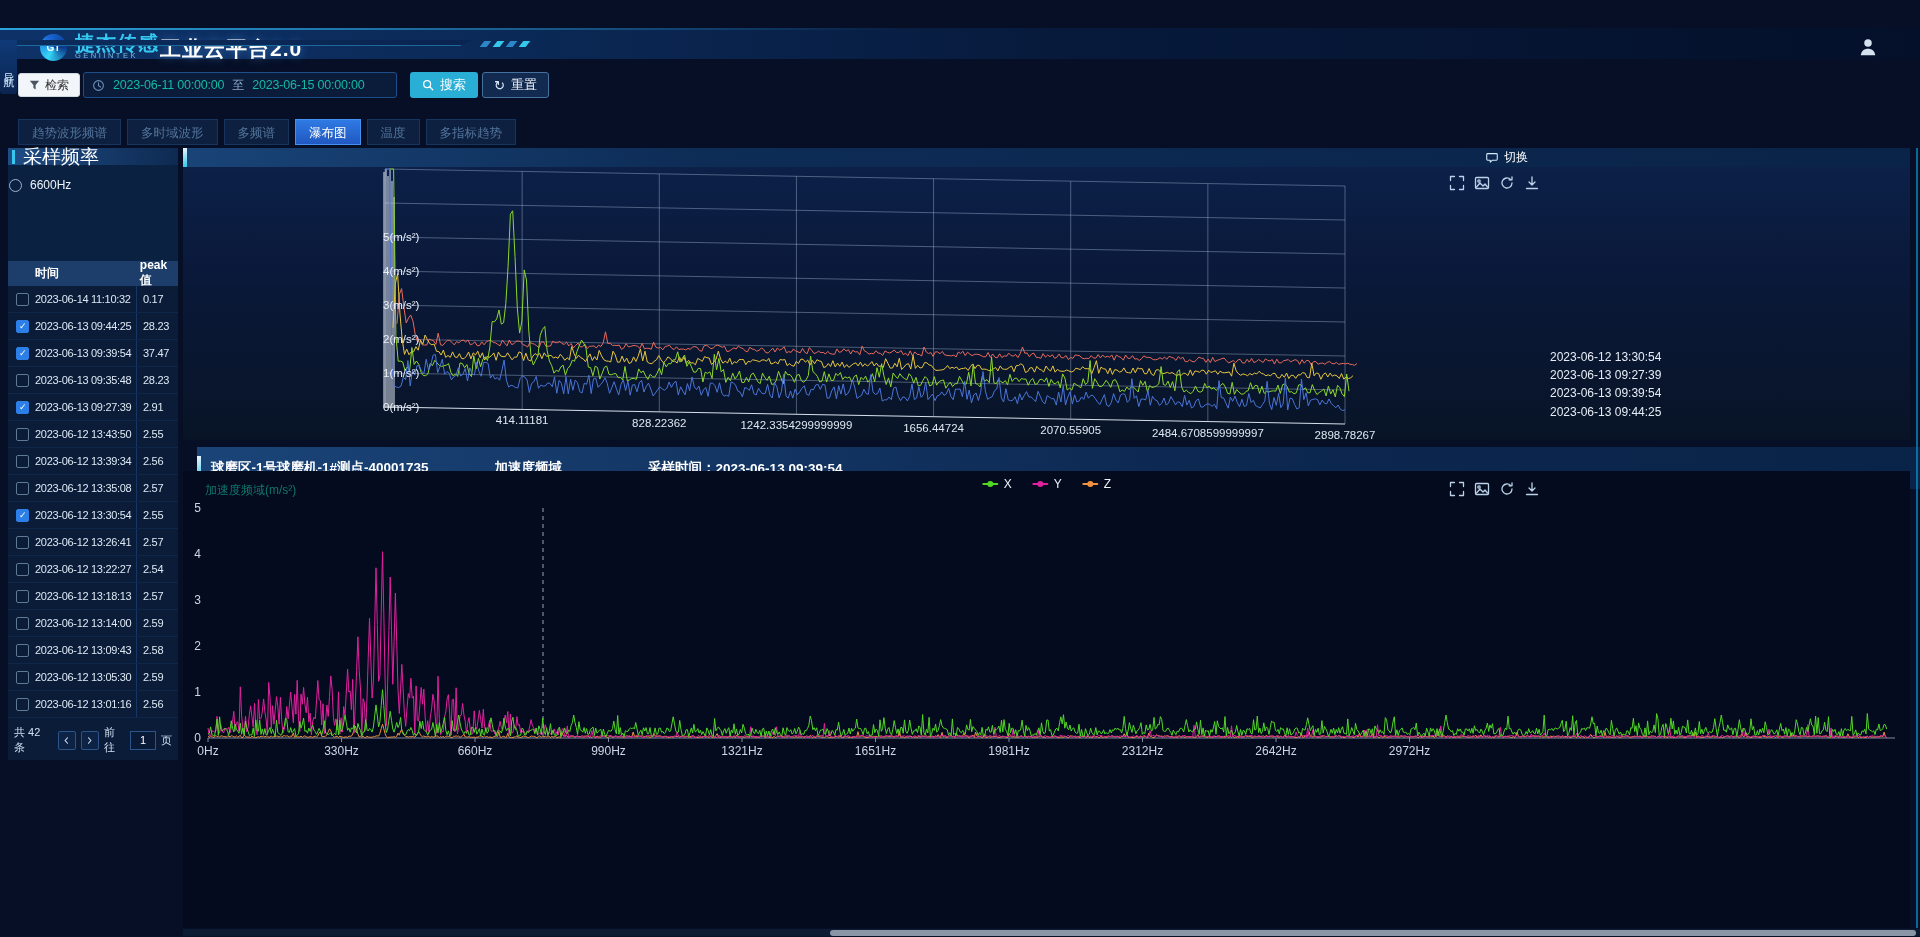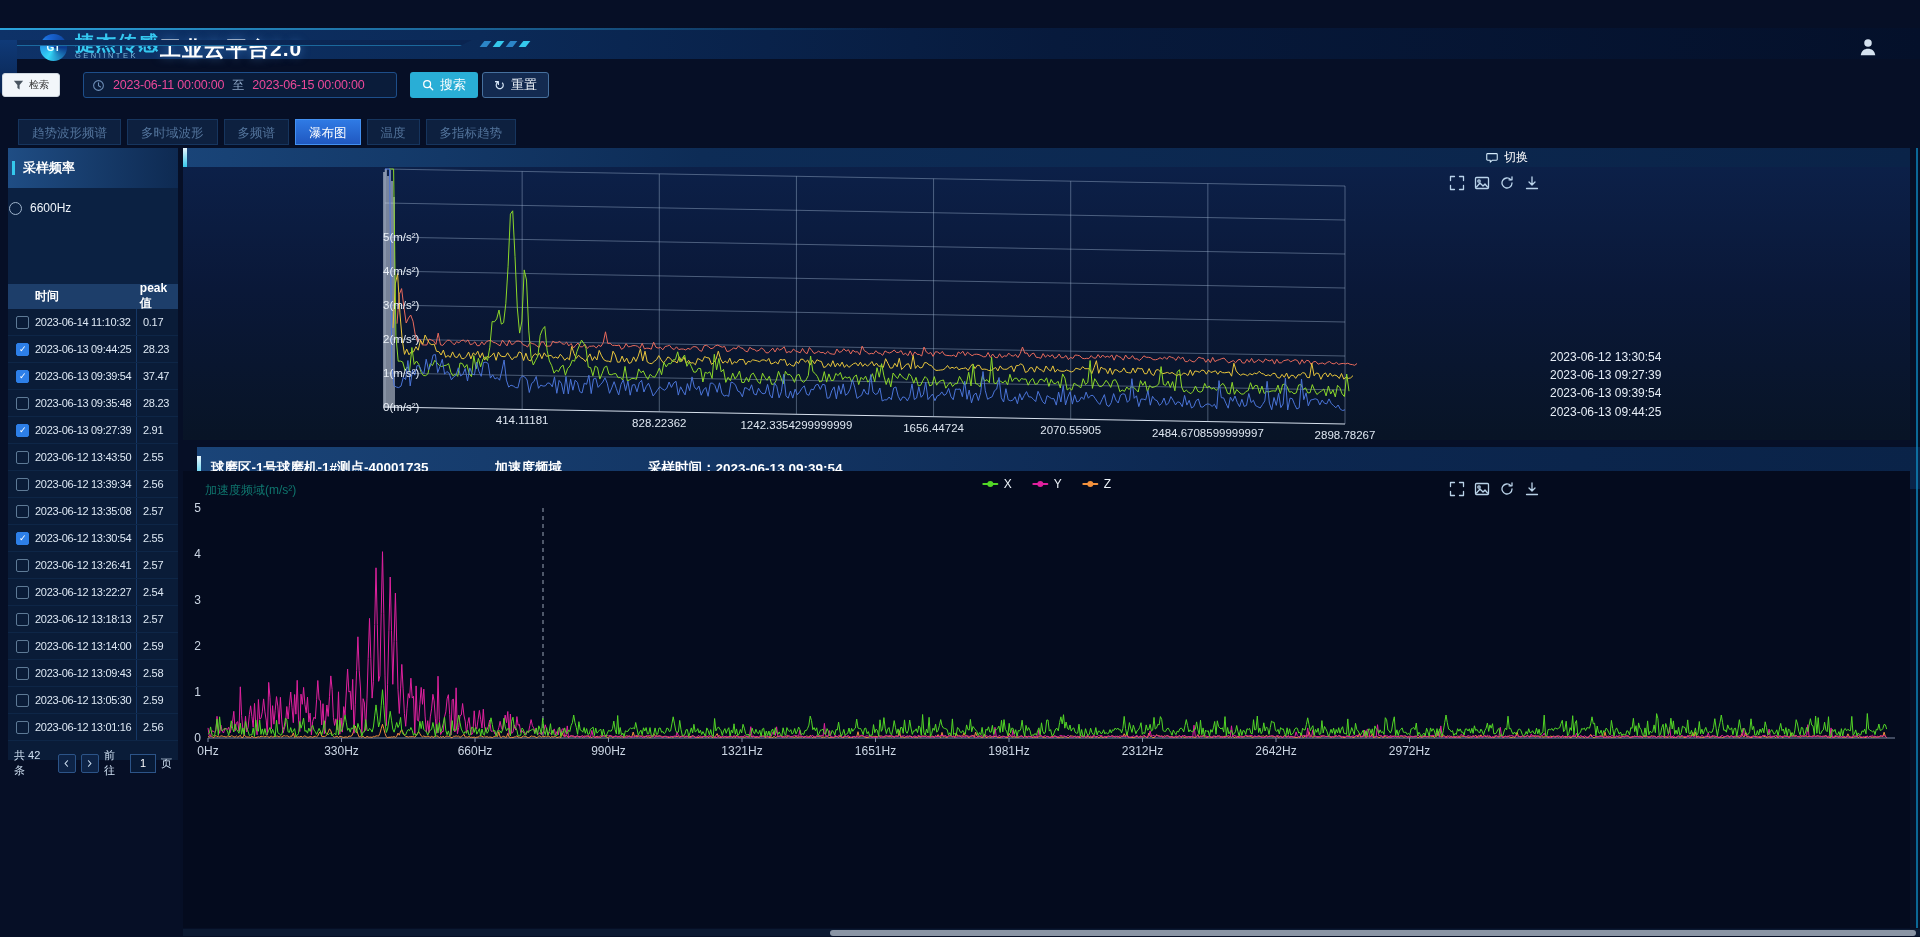--- a/index.html
+++ b/index.html
@@ -30,46 +30,46 @@
   .slashes{position:absolute;left:482px;top:41px;display:flex;gap:6px}
   .slashes i{display:block;width:7px;height:6px;transform:skewX(-38deg)}
   .slashes i:nth-child(odd){background:#2c86c8}
   .slashes i:nth-child(even){background:#35c8ec}
   .nav-tab{position:absolute;left:0;top:40px;width:17px;height:54px;
     background:linear-gradient(180deg,#0f3a78,#0a2450);border-radius:0 0 3px 3px;
     writing-mode:vertical-rl;text-orientation:upright;color:#cfeaff;font-size:11px;letter-spacing:3px;
     display:flex;align-items:center;justify-content:center;cursor:pointer}
 
   
-  .filter-btn{position:absolute;left:2px;top:73px;height:24px;padding:0 10px;background:#f2f6fa;
+  .filter-btn{position:absolute;left:18px;top:73px;height:24px;padding:0 10px;background:#f2f6fa;
     border:1px solid #d0d8e0;border-radius:3px;display:flex;align-items:center;gap:5px;
-    font-size:10px;color:#333;cursor:pointer}
+    font-size:12px;color:#333;cursor:pointer}
   .filter-btn svg{width:11px;height:11px;fill:#4a5560}
   .date-group{position:absolute;left:83px;top:72px;width:314px;height:26px;border:1px solid #1d4e8a;
     background:#0a1c3a;border-radius:3px;display:flex;align-items:center;padding:0 8px;gap:8px}
   .date-group svg{width:13px;height:13px;stroke:#6e8fb8;fill:none;stroke-width:1.3;stroke-linecap:round}
-  .dval{font-size:12.5px;color:#ec4899;letter-spacing:-0.2px;cursor:text}
+  .dval{font-size:12.5px;color:#14b8a6;letter-spacing:-0.2px;cursor:text}
   .dto{font-size:12px;color:#8fa8c8}
   .search-btn{position:absolute;left:410px;top:72px;height:26px;padding:0 12px;background:#29aed6;
     border-radius:3px;display:flex;align-items:center;gap:6px;font-size:13px;color:#fff;cursor:pointer}
   .search-btn svg{width:12px;height:12px;stroke:#fff;fill:none;stroke-width:1.5;stroke-linecap:round}
   .reset-btn{position:absolute;left:482px;top:72px;height:26px;padding:0 11px;background:#132a50;
     border:1px solid #46709e;border-radius:3px;display:flex;align-items:center;gap:6px;font-size:13px;color:#f0f6fc;cursor:pointer}
   .reset-btn .r-ic{font-size:13px;line-height:1;color:#d8e8f8}
 
   
   .tabs{position:absolute;left:18px;top:119px;display:flex}
   .tab{padding:5px 13px;height:26px;font-size:12.5px;color:#53749c;background:#0d203f;
     border:1px solid #16355e;margin-right:6px;cursor:pointer;white-space:nowrap}
   .tab.active{background:linear-gradient(180deg,#2f7ae4,#2058c0);color:#fff;border-color:#4390f2}
 
   
   .sidebar{position:absolute;left:8px;top:148px;width:170px;height:612px;background:#0a1c38}
-  .side-head{height:40px;background:linear-gradient(90deg,#1f4d84,#0e2a52);display:flex;align-items:center;
-    font-weight:bold;font-size:13px;color:#fff}
+  .side-head{height:17px;background:linear-gradient(90deg,#1f4d84,#0e2a52);display:flex;align-items:center;
+    font-weight:normal;font-size:19px;color:#fff}
   .side-head .acc{display:block;width:3px;height:14px;background:#35c8ec;margin:0 8px 0 4px}
   .radio-area{height:96px;padding:13px 1px;background:#0b2142}
   .radio{display:flex;align-items:center;gap:8px;font-size:12px;color:#eef4fa;cursor:pointer}
   .radio-dot{width:13px;height:13px;border-radius:50%;border:1px solid #9fb4cc;background:transparent}
   .table-head{height:25px;background:#1d3e6a;display:flex;align-items:center;font-size:12px;font-weight:bold;
     color:#fff;padding-left:27px}
   .table-head .th-t{width:101px}
   .table-head .th-p{padding-left:7px}
   .trow{height:27px;display:flex;align-items:center;padding-left:8px;border-bottom:1px solid #0e2647;
     font-size:11px;letter-spacing:-0.3px;color:#dde8f4;cursor:pointer}

